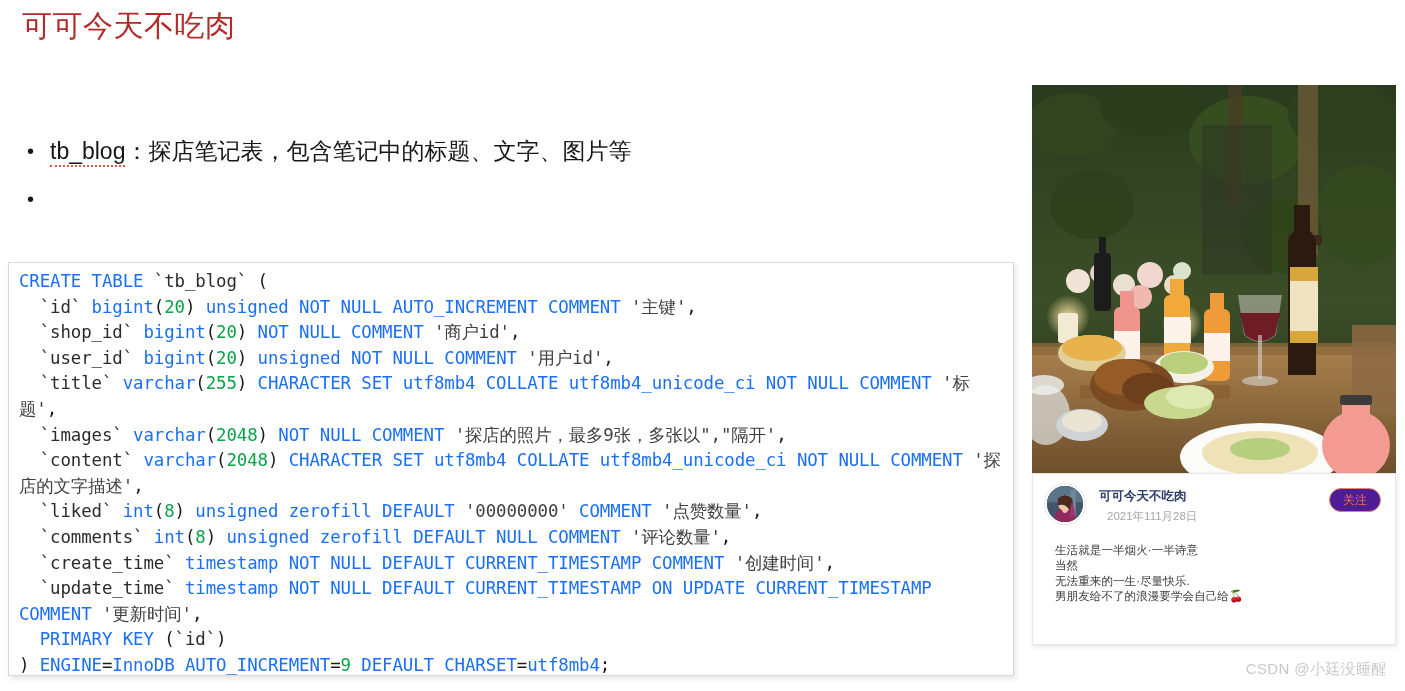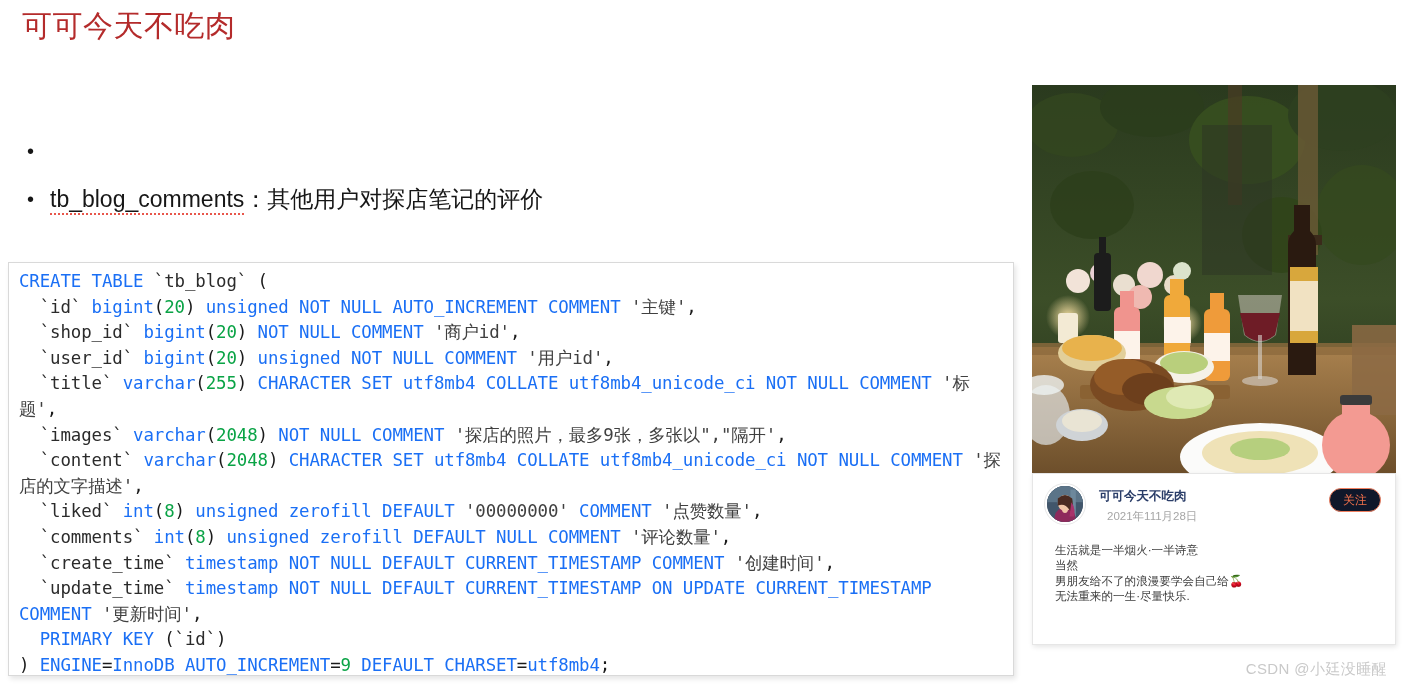--- a/index.html
+++ b/index.html
@@ -98,21 +98,21 @@
     font-size: 12.5px; font-weight: bold; color: #2a3d68; line-height: 16px;
   }
   .post-date {
     font-size: 11.5px; color: #a6a6a6; line-height: 16px; margin-top: 4px;
     padding-left: 8px;
   }
   .follow-btn {
     position: absolute; right: 14px; top: 14px;
     border: 1px solid #f08060; color: #f0704a;
     border-radius: 13px; font-size: 12px;
-    padding: 4px 13px; background: #0f172a; line-height: 14px;
+    padding: 4px 13px; background: #4c1d95; line-height: 14px;
   }
   .post-body {
     padding: 14px 16px 8px 22px;
     font-size: 11.6px; line-height: 15.4px; color: #3c3c3c;
   }
   .post-body div { white-space: nowrap; }
 
   .watermark {
     position: absolute; right: 18px; bottom: 12px;
     font-size: 15px; color: #c9c9c9; letter-spacing: .4px;
@@ -123,24 +123,24 @@
 <body>
 
 <div class="slide">
 
   <div class="slide-title">可可今天不吃肉</div>
 
 
   <div class="bullets">
     <div class="bullet">
       <span class="bullet-dot">•</span>
+      <span class="bullet-text"><span class="spell">tb_blog</span><span>：探店笔记表，包含笔记中的标题、文字、图片等</span></span>
     </div>
     <div class="bullet">
       <span class="bullet-dot">•</span>
-      <span class="bullet-text"><span class="spell">tb_blog_comments</span><span>：其他用户对探店笔记的评价</span></span>
     </div>
   </div>
 
   <div class="code-card">
     <div class="code" id="code-target"><span class="kw">CREATE</span> <span class="kw">TABLE</span> <span class="pln">`tb_blog`</span> (
   <span class="pln">`id`</span> <span class="kw">bigint</span>(<span class="num">20</span>) <span class="kw">unsigned</span> <span class="kw">NOT</span> <span class="kw">NULL</span> <span class="kw">AUTO_INCREMENT</span> <span class="kw">COMMENT</span> <span class="str">'主键'</span>,
   <span class="pln">`shop_id`</span> <span class="kw">bigint</span>(<span class="num">20</span>) <span class="kw">NOT</span> <span class="kw">NULL</span> <span class="kw">COMMENT</span> <span class="str">'商户id'</span>,
   <span class="pln">`user_id`</span> <span class="kw">bigint</span>(<span class="num">20</span>) <span class="kw">unsigned</span> <span class="kw">NOT</span> <span class="kw">NULL</span> <span class="kw">COMMENT</span> <span class="str">'用户id'</span>,
   <span class="pln">`title`</span> <span class="kw">varchar</span>(<span class="num">255</span>) <span class="kw">CHARACTER</span> <span class="kw">SET</span> <span class="kw">utf8mb4</span> <span class="kw">COLLATE</span> <span class="kw">utf8mb4_unicode_ci</span> <span class="kw">NOT</span> <span class="kw">NULL</span> <span class="kw">COMMENT</span> <span class="str">'标题'</span>,
   <span class="pln">`images`</span> <span class="kw">varchar</span>(<span class="num">2048</span>) <span class="kw">NOT</span> <span class="kw">NULL</span> <span class="kw">COMMENT</span> <span class="str">'探店的照片，最多9张，多张以","隔开'</span>,
@@ -285,20 +285,20 @@
       </div>
       <div class="post-meta">
         <div class="post-user">可可今天不吃肉</div>
         <div class="post-date">2021年111月28日</div>
       </div>
       <div class="follow-btn">关注</div>
     </div>
     <div class="post-body">
       <div>生活就是一半烟火·一半诗意</div>
       <div>当然</div>
+      <div>无法重来的一生·尽量快乐.</div>
       <div>男朋友给不了的浪漫要学会自己给🍒</div>
-      <div>无法重来的一生·尽量快乐.</div>
     </div>
   </div>
 
   <div class="watermark">CSDN @小廷没睡醒</div>
 
 </div>
 
 </body></html>

